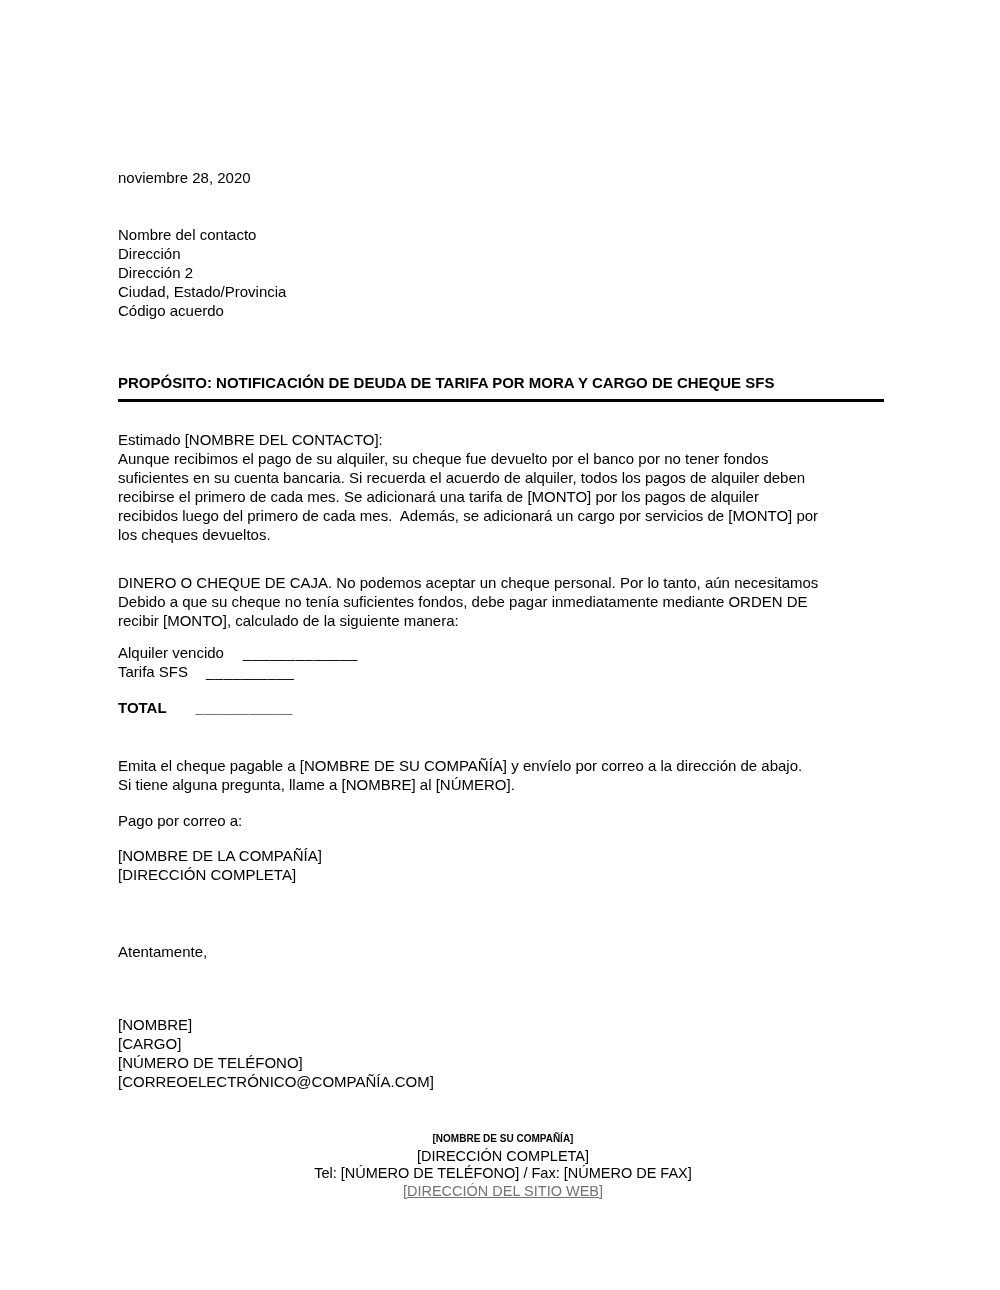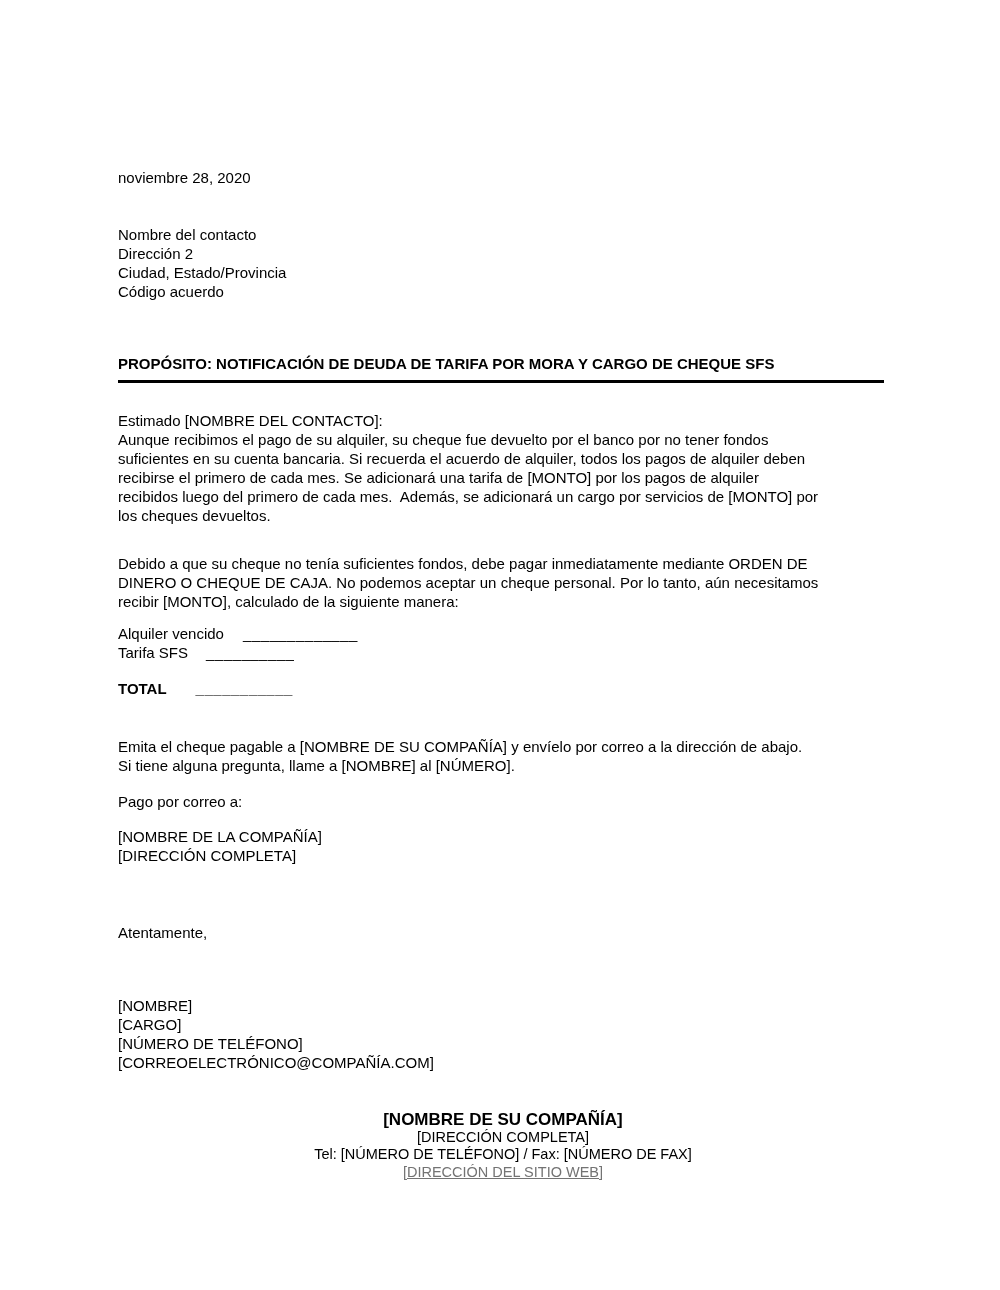--- a/index.html
+++ b/index.html
@@ -28,54 +28,55 @@
   .amount-blank { margin-left: 19px; letter-spacing: 0.5px; }
   .amount-blank-sfs { margin-left: 18px; letter-spacing: 0.5px; }
   .total-row { margin-top: 17px; font-weight: bold; }
   .total-blank { margin-left: 29px; letter-spacing: 0.5px; }
   .para-3 { margin-top: 39px; }
   .mailto-label { margin-top: 17px; }
   .mailto-block { margin-top: 16px; }
   .closing { margin-top: 58px; }
   .signature-block { margin-top: 54px; }
   .footer { margin-top: 39px; text-align: center; line-height: 17.5px; font-size: 14.5px; }
-  .footer-company { font-weight: bold; font-size: 17px; margin-top: 19px; }
+  .footer-company { font-weight: bold; font-size: 10px; margin-top: 19px; }
   .website-link { color: #737373; text-decoration: underline; cursor: pointer; }
 </style>
 </head>
 <body>
 
 <div class="page">
   <div class="content">
 
     <div class="line date-line">noviembre 28, 2020</div>
 
     <div class="recipient-block">
       <div class="line">Nombre del contacto</div>
+      <div class="line">Dirección</div>
       <div class="line">Dirección 2</div>
       <div class="line">Ciudad, Estado/Provincia</div>
       <div class="line">Código acuerdo</div>
     </div>
 
     <div class="line subject-line">PROPÓSITO: NOTIFICACIÓN DE DEUDA DE TARIFA POR MORA Y CARGO DE CHEQUE SFS</div>
     <div class="subject-divider"></div>
 
     <div class="line salutation">Estimado [NOMBRE DEL CONTACTO]:</div>
 
     <div class="para-1">
       <div class="line">Aunque recibimos el pago de su alquiler, su cheque fue devuelto por el banco por no tener fondos</div>
       <div class="line">suficientes en su cuenta bancaria. Si recuerda el acuerdo de alquiler, todos los pagos de alquiler deben</div>
       <div class="line">recibirse el primero de cada mes. Se adicionará una tarifa de [MONTO] por los pagos de alquiler</div>
       <div class="line">recibidos luego del primero de cada mes.  Además, se adicionará un cargo por servicios de [MONTO] por</div>
       <div class="line">los cheques devueltos.</div>
     </div>
 
     <div class="para-2">
+      <div class="line">DINERO O CHEQUE DE CAJA. No podemos aceptar un cheque personal. Por lo tanto, aún necesitamos</div>
       <div class="line">Debido a que su cheque no tenía suficientes fondos, debe pagar inmediatamente mediante ORDEN DE</div>
-      <div class="line">DINERO O CHEQUE DE CAJA. No podemos aceptar un cheque personal. Por lo tanto, aún necesitamos</div>
       <div class="line">recibir [MONTO], calculado de la siguiente manera:</div>
     </div>
 
     <div class="amounts-list">
       <div class="line"><span>Alquiler vencido</span><span class="amount-blank">_____________</span></div>
       <div class="line"><span>Tarifa SFS</span><span class="amount-blank-sfs">__________</span></div>
     </div>
 
     <div class="line total-row"><span>TOTAL</span><span class="total-blank">___________</span></div>
 

